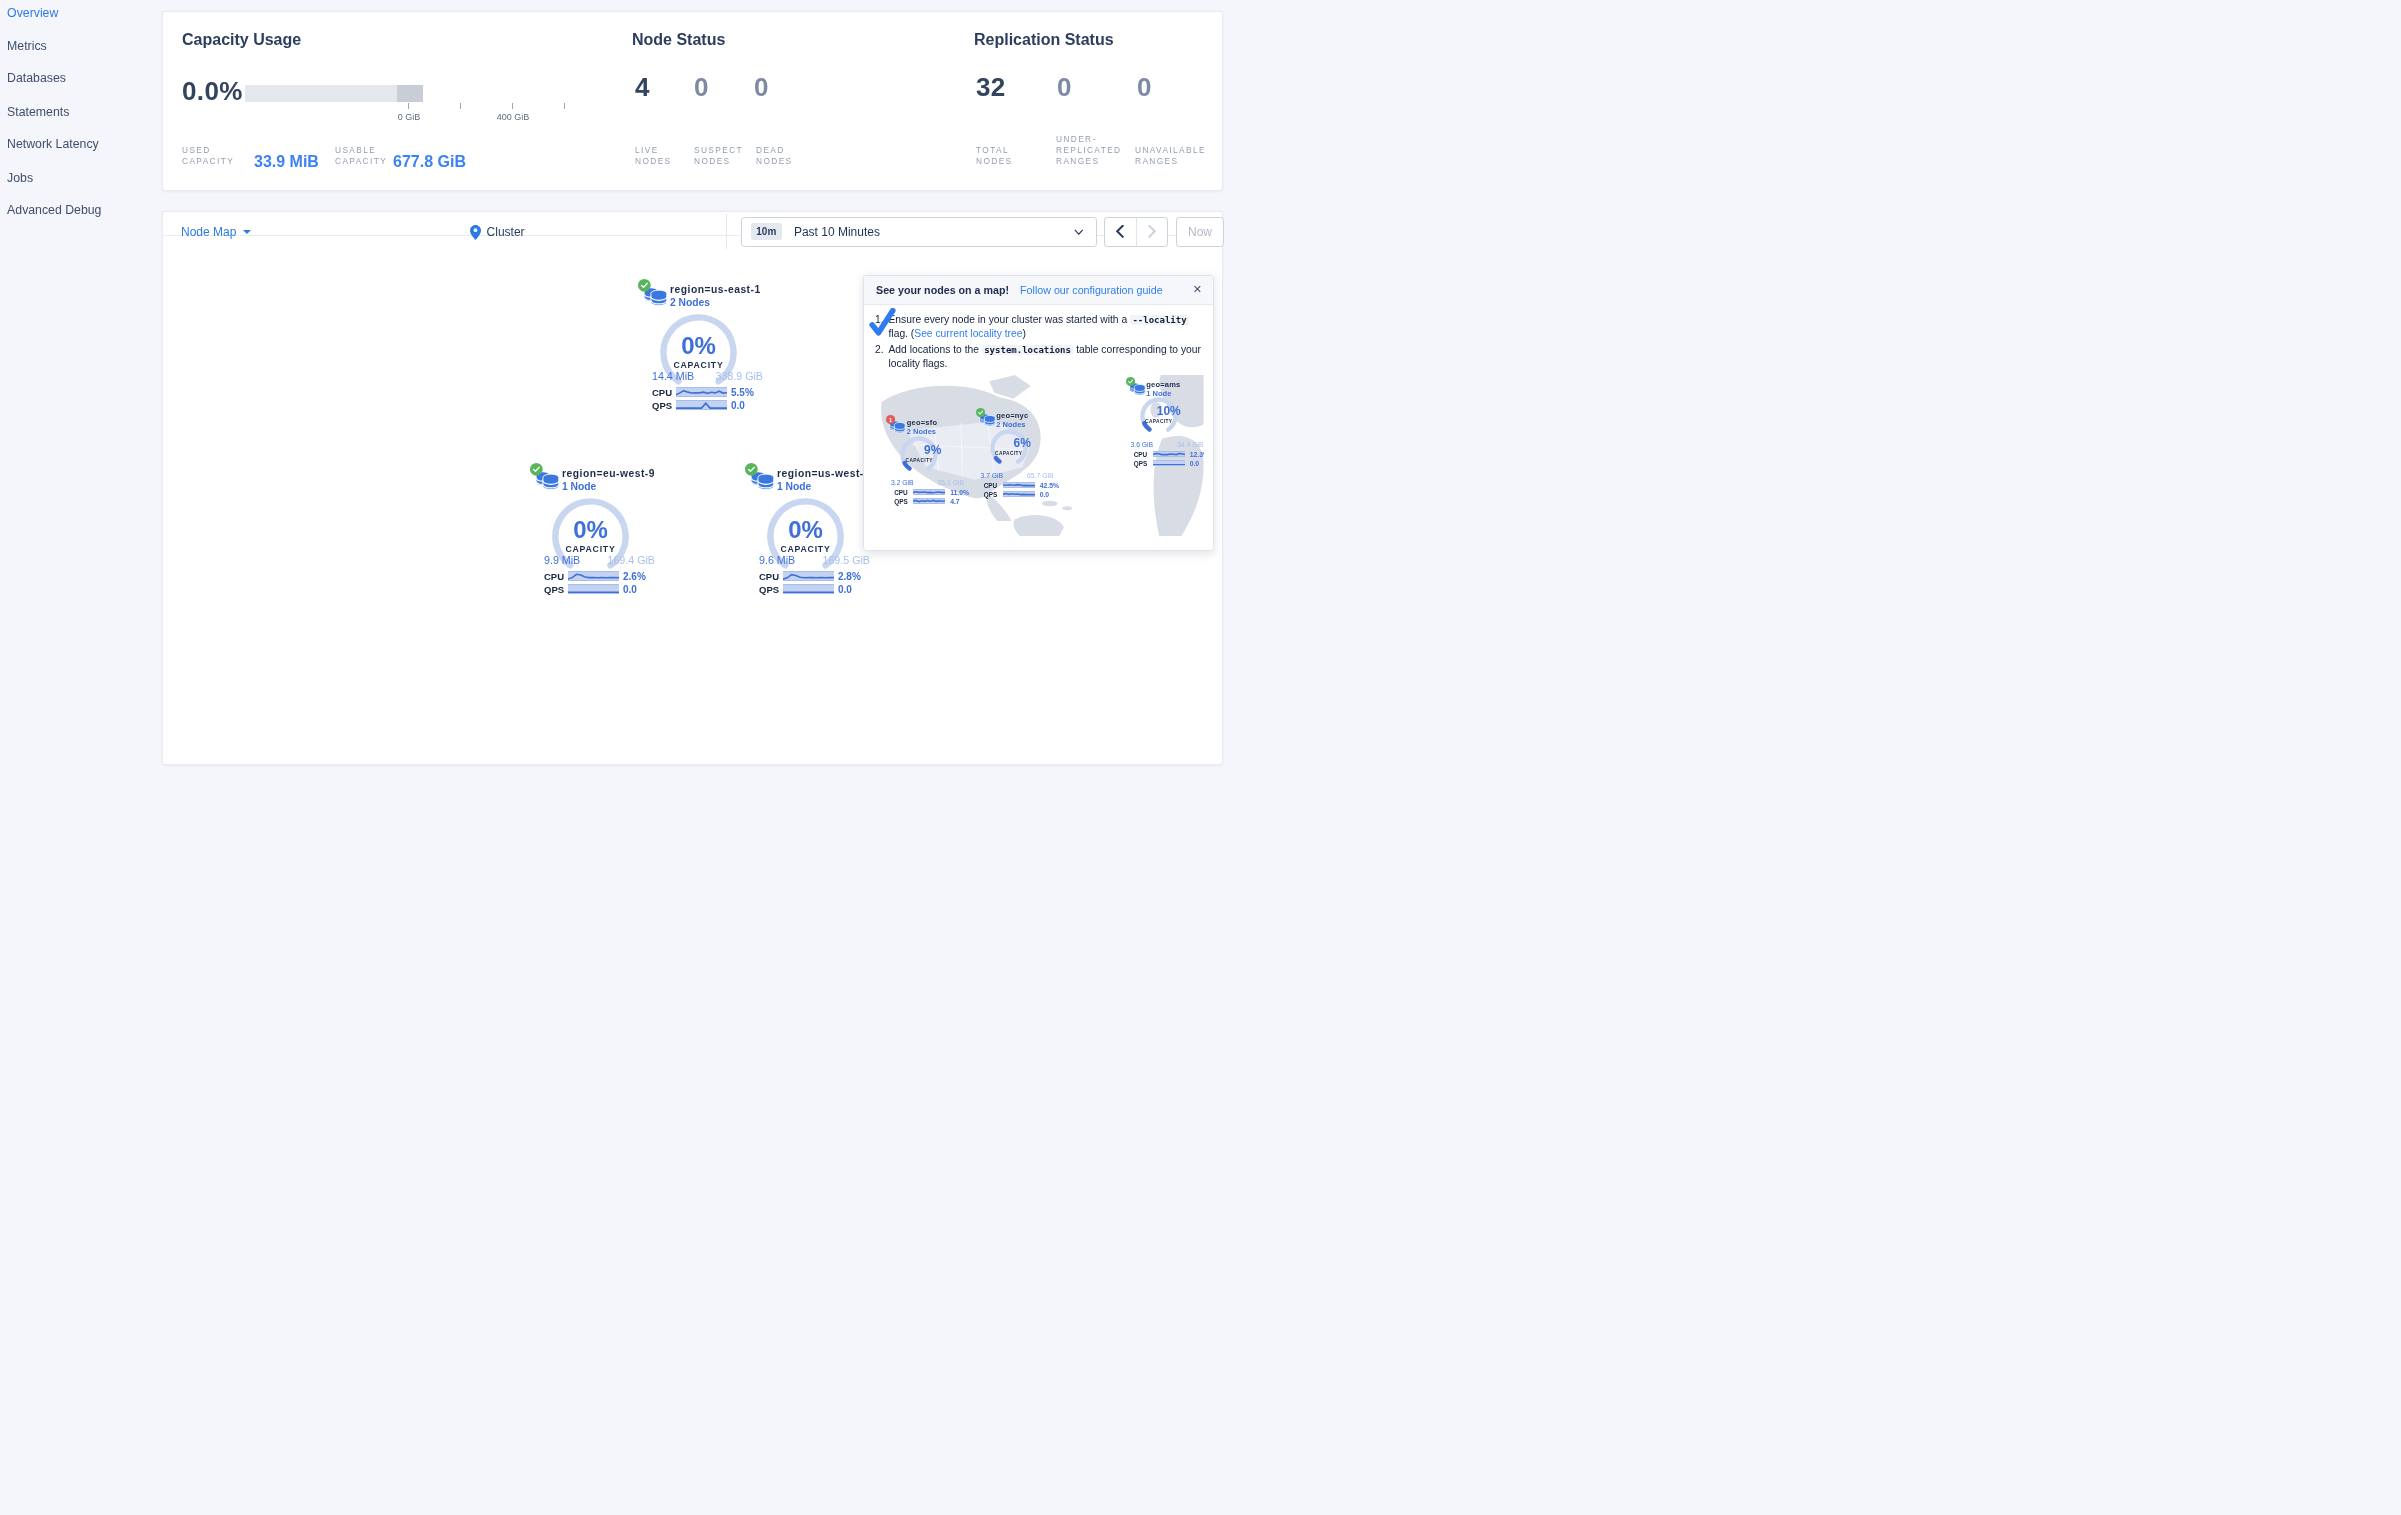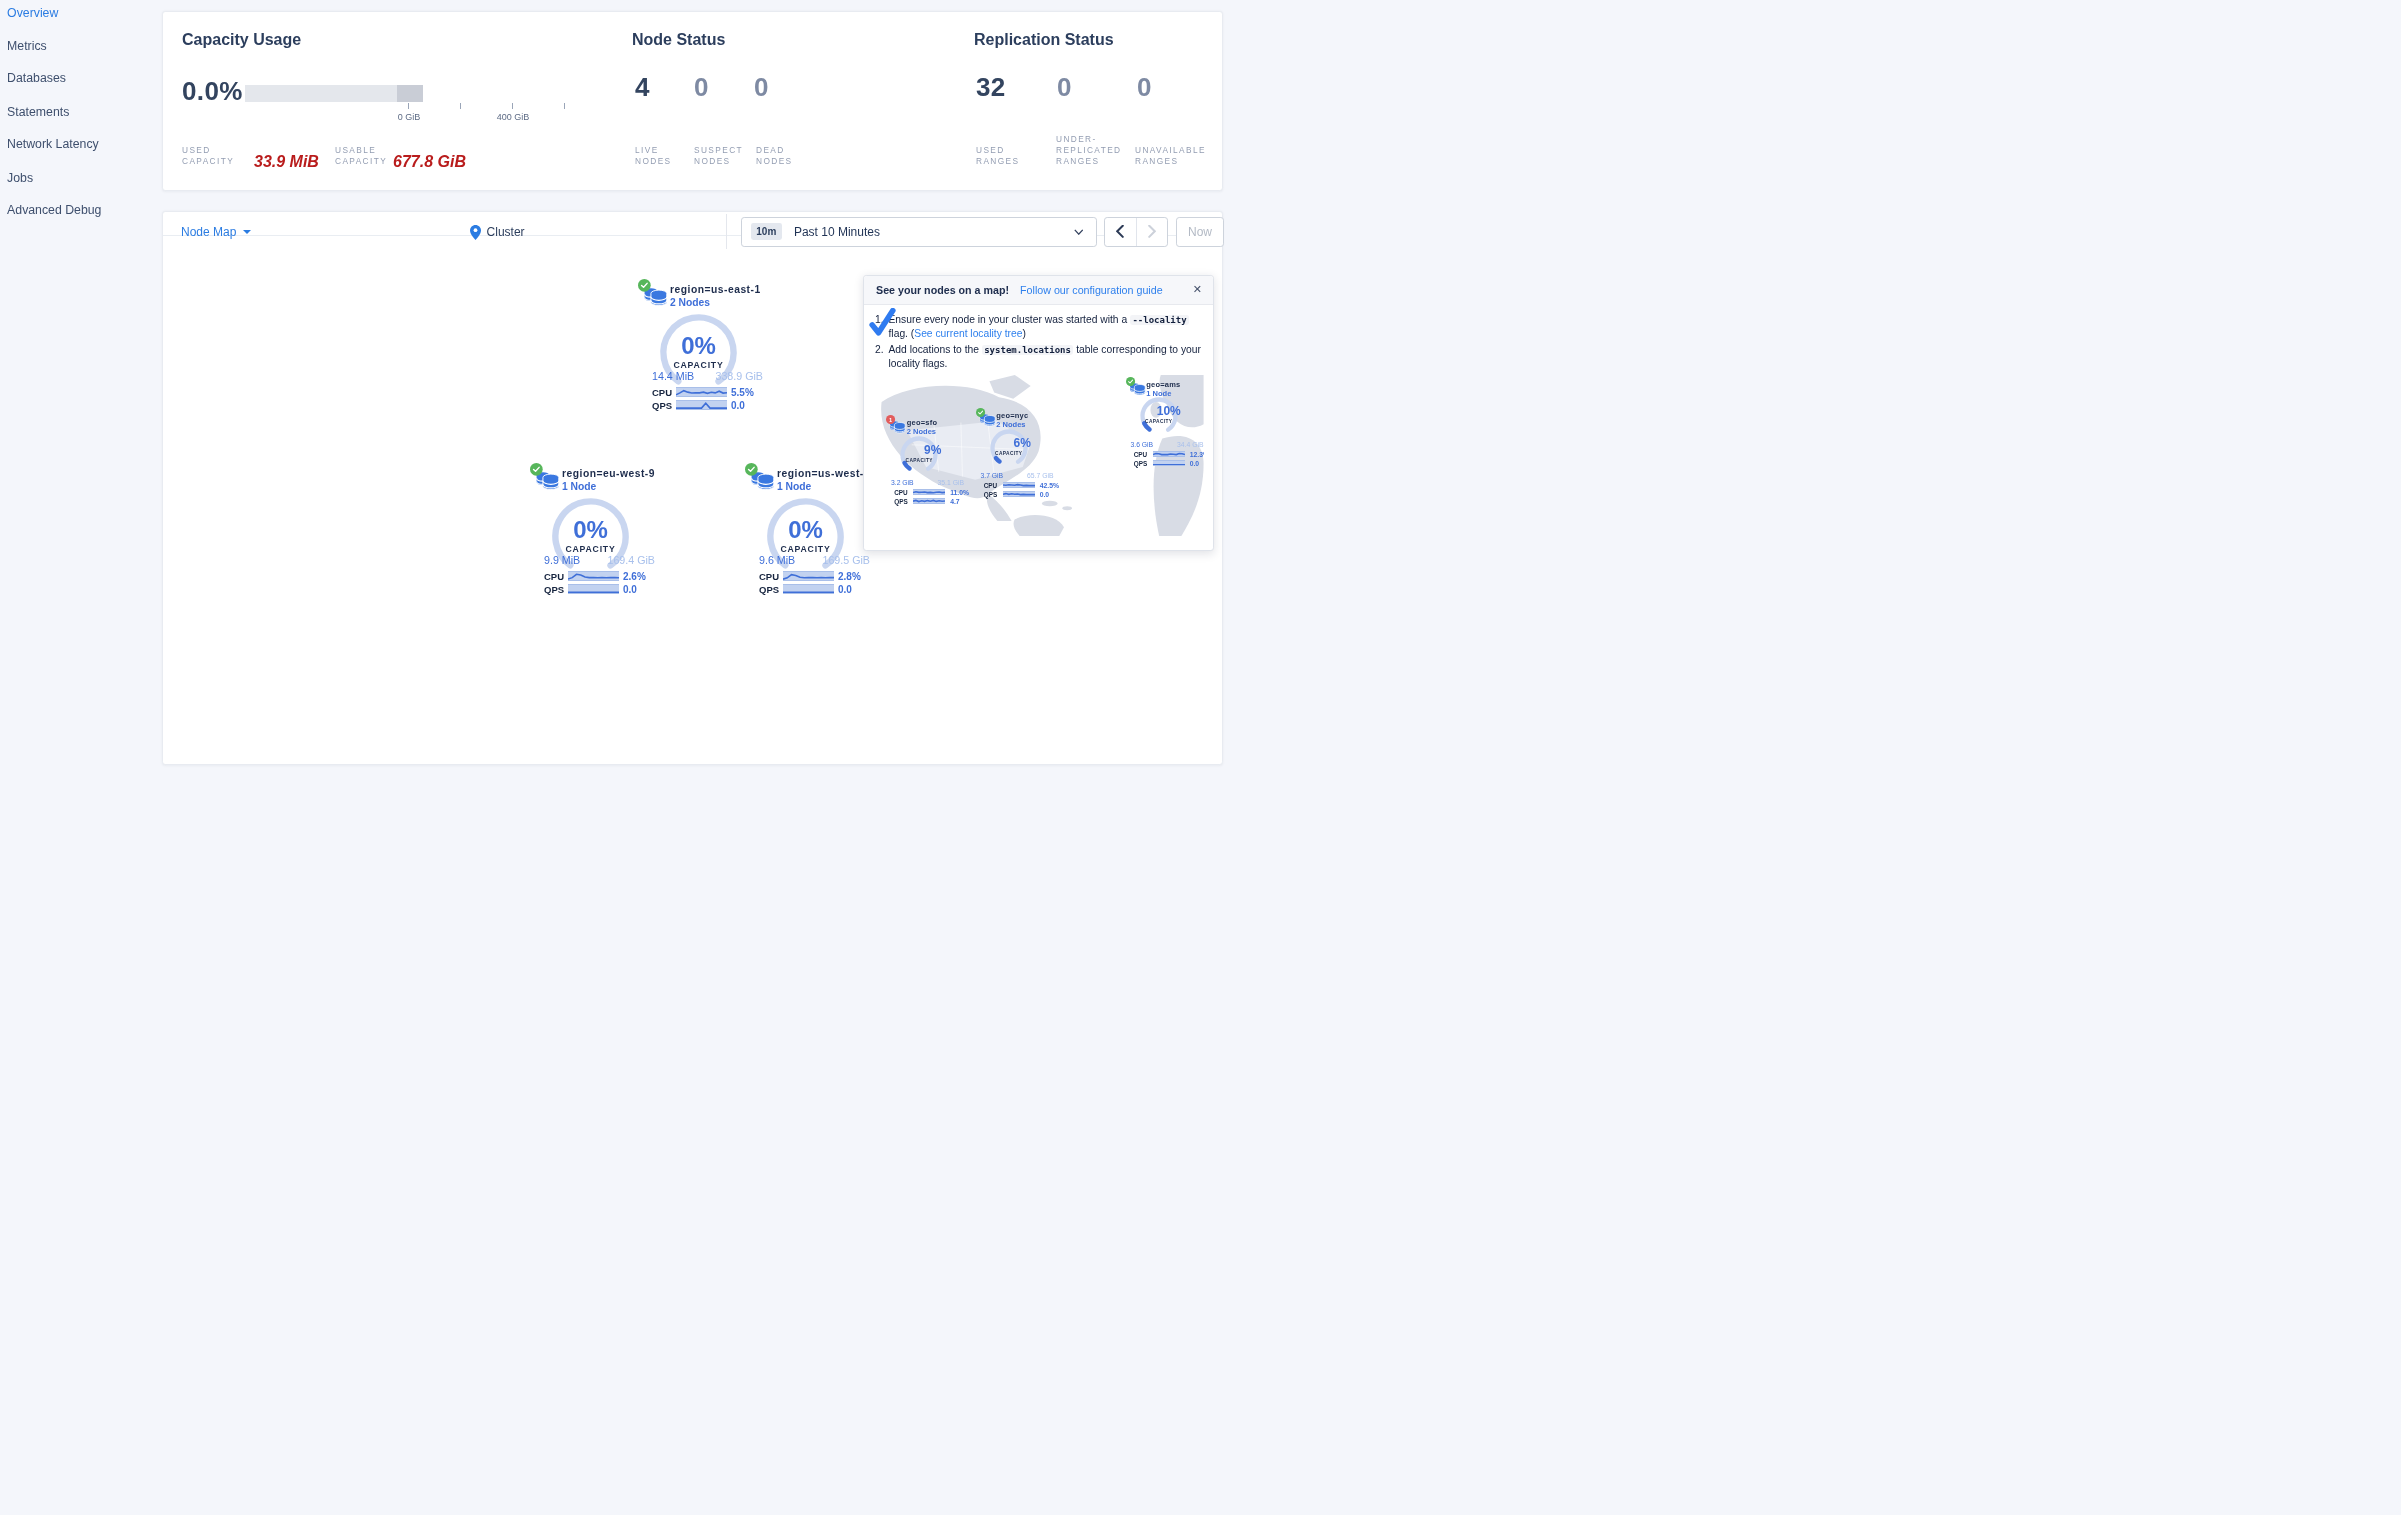--- a/index.html
+++ b/index.html
@@ -18,21 +18,21 @@
   .sidebar { position:absolute; left:0; top:0; width:159px; height:776px; }
   .side-item { position:absolute; left:7.1px; font-size:12.3px; color:#3e4f6d; cursor:pointer; white-space:nowrap;text-align:right; }
   .side-item.active { color:var(--accent-blue); }
 
   
   .summary-card { left:162px; top:11px; width:1061px; height:180px; }
   .sec-title { position:absolute; font-size:16px; font-weight:700; color:#2c3e5d; }
   .big-num { position:absolute; font-size:26px; font-weight:700; color:#33445f; letter-spacing:0.4px; }
   .big-num.muted { color:#7e8aa3; }
   .stat-label { position:absolute; font-size:8.3px; letter-spacing:1.4px; color:#939db2; line-height:11px; }
-  .stat-value { position:absolute; font-size:16px; font-weight:700; color:#b91c1c;font-style:italic; }
+  .stat-value { position:absolute; font-size:16px; font-weight:700; color:#3b82f6; }
   .cap-bar { position:absolute; left:82px; top:73px; width:178px; height:16.7px; background:#e4e7ec; }
   .cap-bar .dark-seg { position:absolute; right:0; top:0; height:100%; width:14.8%; background:#c9cdd6; }
   .cap-tick { position:absolute; top:91px; width:0.8px; height:5.6px; background:#9aa5b8; }
   .cap-tick-label { position:absolute; top:100px; font-size:9px; color:#5d6b85; transform:translateX(-50%); white-space:nowrap; }
 
   
   .map-card { left:162px; top:211px; width:1061px; height:554px; }
   .toolbar { position:absolute; left:0; top:0; width:100%; height:24px; border-bottom:0.8px solid #e9edf2; }
   .node-map-btn { position:absolute; left:18px; top:0; height:40px; display:flex; align-items:center; gap:6.4px;
                   color:var(--accent-blue); font-size:12px; font-weight:500; cursor:pointer; }
@@ -149,21 +149,21 @@
   <div class="big-num muted" style="left:531px;top:60px">0</div>
   <div class="big-num muted" style="left:591px;top:60px">0</div>
   <div class="stat-label" style="left:472px;top:133px;width:56px">LIVE NODES</div>
   <div class="stat-label" style="left:531px;top:133px;width:64px">SUSPECT NODES</div>
   <div class="stat-label" style="left:593px;top:133px;width:56px">DEAD NODES</div>
 
   <div class="sec-title" style="left:811px;top:19px">Replication Status</div>
   <div class="big-num" style="left:813px;top:60px">32</div>
   <div class="big-num muted" style="left:894px;top:60px">0</div>
   <div class="big-num muted" style="left:974px;top:60px">0</div>
-  <div class="stat-label" style="left:813px;top:133px;width:56px">USED RANGES</div>
+  <div class="stat-label" style="left:813px;top:133px;width:56px">TOTAL NODES</div>
   <div class="stat-label" style="left:893px;top:122px;width:79px">UNDER-REPLICATED RANGES</div>
   <div class="stat-label" style="left:972px;top:133px;width:79px">UNAVAILABLE RANGES</div>
 </section>
 
 <section class="card map-card">
   <div class="toolbar">
     <div class="node-map-btn">
       <span>Node Map</span>
       <span class="caret-down"></span>
     </div>

